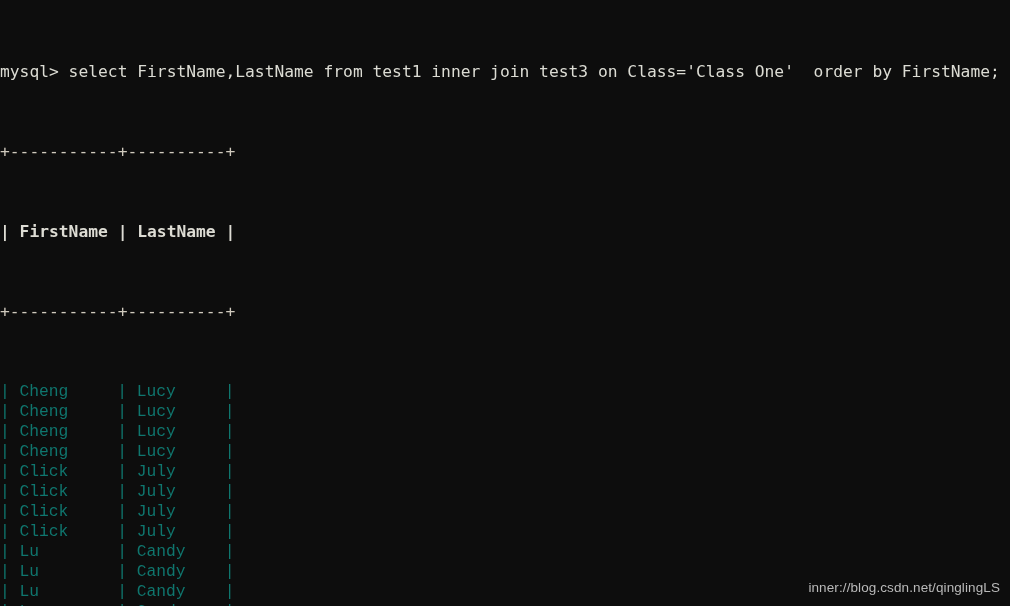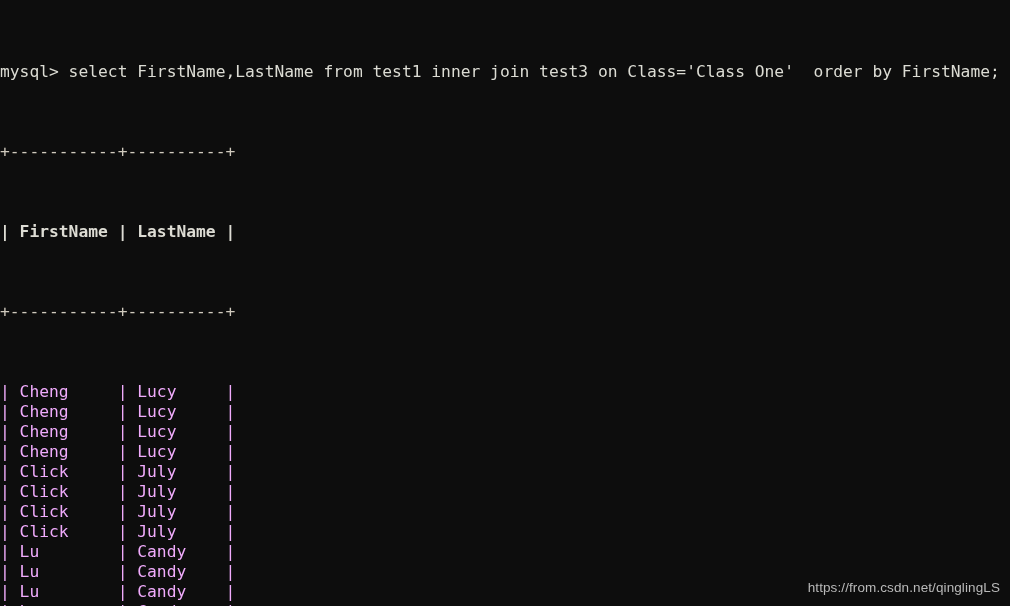--- a/index.html
+++ b/index.html
@@ -41,21 +41,22 @@
     font-family: "DejaVu Sans Mono", "Liberation Mono", monospace;
     font-size: 16.3px;
   }
   .prompt-line {
     color: #dcdcd4;
   }
   .rule {
     color: #cfc9bd;
   }
   .row {
-    color: #f0abfc;
+    color: #0f766e;
+    font-family: Liberation Mono, monospace;
   }
   .header-row {
     color: #dddcd4;
     font-weight: bold;
   }
   #watermark {
     position: absolute;
     right: 10px;
     bottom: 10px;
     font-family: "Liberation Sans", "DejaVu Sans", sans-serif;
@@ -81,14 +82,14 @@
     <div class="line rule">+-----------+----------+</div>
 
     <div id="rows-container"><div class="line row">| Cheng     | Lucy     |</div><div class="line row">| Cheng     | Lucy     |</div><div class="line row">| Cheng     | Lucy     |</div><div class="line row">| Cheng     | Lucy     |</div><div class="line row">| Click     | July     |</div><div class="line row">| Click     | July     |</div><div class="line row">| Click     | July     |</div><div class="line row">| Click     | July     |</div><div class="line row">| Lu        | Candy    |</div><div class="line row">| Lu        | Candy    |</div><div class="line row">| Lu        | Candy    |</div><div class="line row">| Lu        | Candy    |</div></div>
 
     
 
     
 
   </div>
 
-  <div id="watermark">https://from.csdn.net/qinglingLS</div>
+  <div id="watermark">inner://blog.csdn.net/qinglingLS</div>
 </div>
 
 </body></html>

